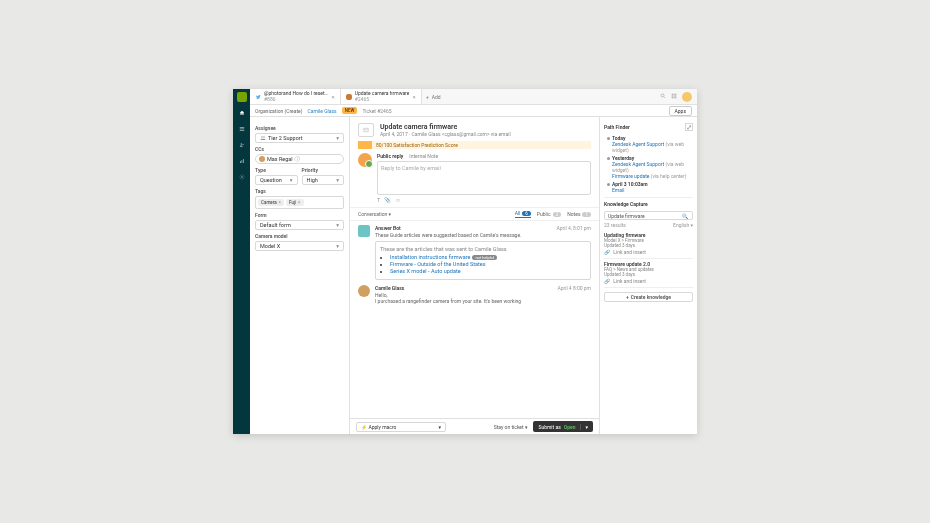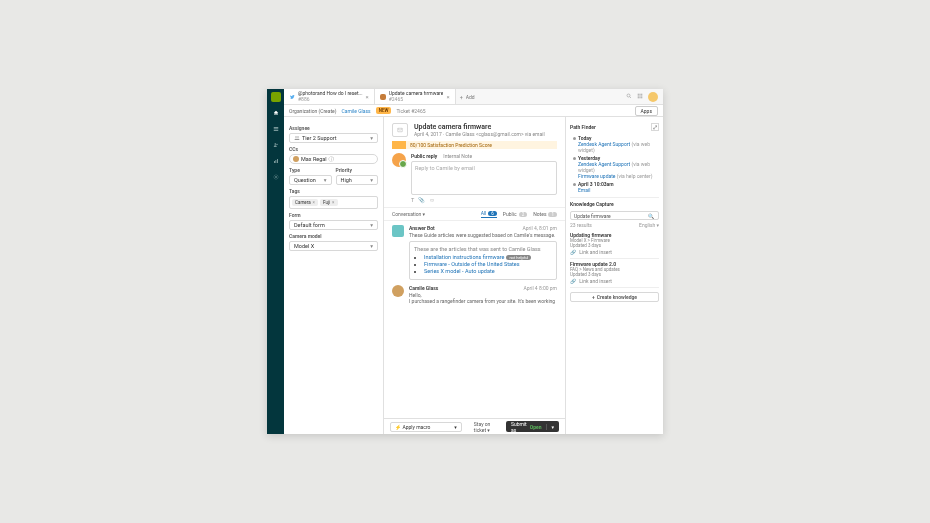--- a/index.html
+++ b/index.html
@@ -1,17 +1,17 @@
 <!DOCTYPE html>
 <html><head>
 <meta charset="utf-8">
 <style>
 *{box-sizing:border-box;margin:0;padding:0;font-family:-apple-system,BlinkMacSystemFont,"Segoe UI",Roboto,sans-serif}
 body{background:#e8e8e6;display:flex;align-items:center;justify-content:center;width:930px;height:523px;overflow:hidden}
-.app{width:396px;height:345px;background:#fff;box-shadow:0 2px 8px rgba(0,0,0,.15);display:flex;font-size:5.5px;color:#333;position:relative}
+.app{width:464px;height:345px;background:#fff;box-shadow:0 2px 8px rgba(0,0,0,.15);display:flex;font-size:5.5px;color:#333;position:relative}
 .navrail{width:17px;background:#03363d;display:flex;flex-direction:column;align-items:center;padding-top:3px;gap:6px}
 .navrail .rail-ico{width:10px;height:10px;display:flex;align-items:center;justify-content:center;color:#9fb8b9;cursor:pointer}
 .navrail .rail-ico.active{color:#fff}
 .navrail .logo{width:10px;height:10px;background:#78a300;border-radius:2px}
 .maincol{flex:1;display:flex;flex-direction:column;min-width:0}
 .tabbar{height:16px;border-bottom:1px solid #e0e0e0;display:flex;align-items:stretch;background:#f7f7f7}
 .tab{display:flex;align-items:center;gap:3px;padding:0 5px;border-right:1px solid #e0e0e0;background:#fff;min-width:0;font-size:5px;cursor:pointer}
 .tab .t-ico{width:6px;height:6px;flex:none}
 .tab .t-title{line-height:1.1;overflow:hidden}
 .tab .t-close{color:#999;font-size:6px;cursor:pointer}

